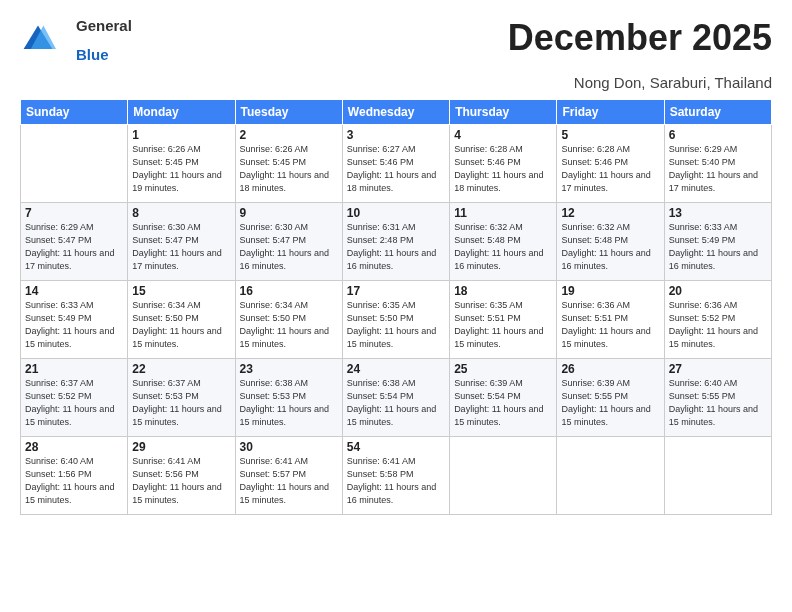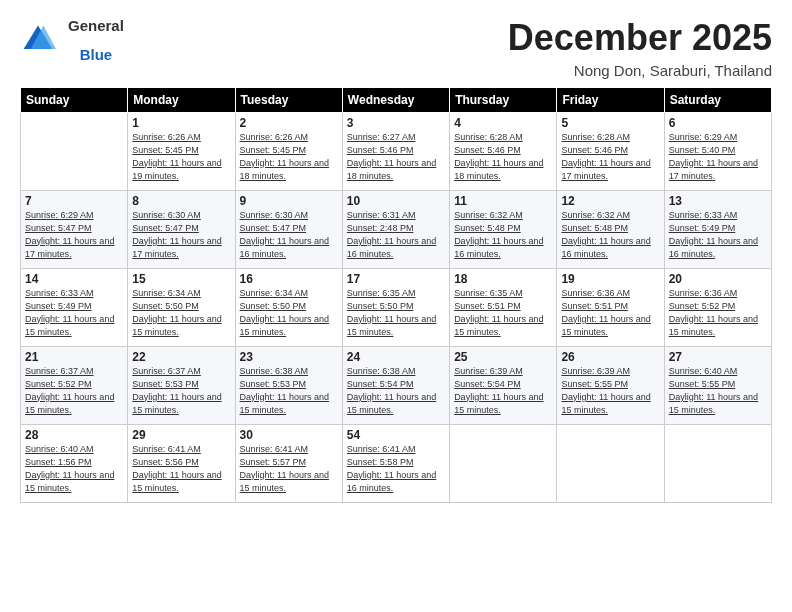--- a/index.html
+++ b/index.html
@@ -27,29 +27,29 @@
     .month-title {
       font-size: 36px;
       font-weight: bold;
       color: #222;
       line-height: 1.1;
       margin-left: 8px;
     }
     .location {
       font-size: 15px;
       color: #444;
-      margin-top: 4px;
+      margin-top: 16px;
     }
     .calendar {
       width: 100%;
       border-collapse: collapse;
       table-layout: fixed;
     }
     .calendar thead tr th {
-      background-color: #000000;
+      background-color: #3b82f6;
       color: #fff;
       font-size: 12px;
       font-weight: bold;
       text-align: left;
       padding: 5px 5px;
       border: 1px solid #fff;
       margin-top: 20px;
     }
     .calendar tbody tr td {
       border: 1px solid #ccc;
@@ -67,27 +67,25 @@
       font-size: 12px;
       font-weight: bold;
       color: #222;
       display: block;
       margin-bottom: 1px;
     }
     .day-info {
       font-size: 9px;
       line-height: 1.45;
       color: #333;
-      text-decoration: underline;
     }
     .logo-wrapper {
       display: flex;
       align-items: center;
-      gap: 12px;
-      text-align: center;
+      gap: 20px;
     }
     .logo-svg {
       width: 36px;
       height: 36px;
     }
     .logo-name {
       display: flex;
       flex-direction: column;
       line-height: 1;
     }

